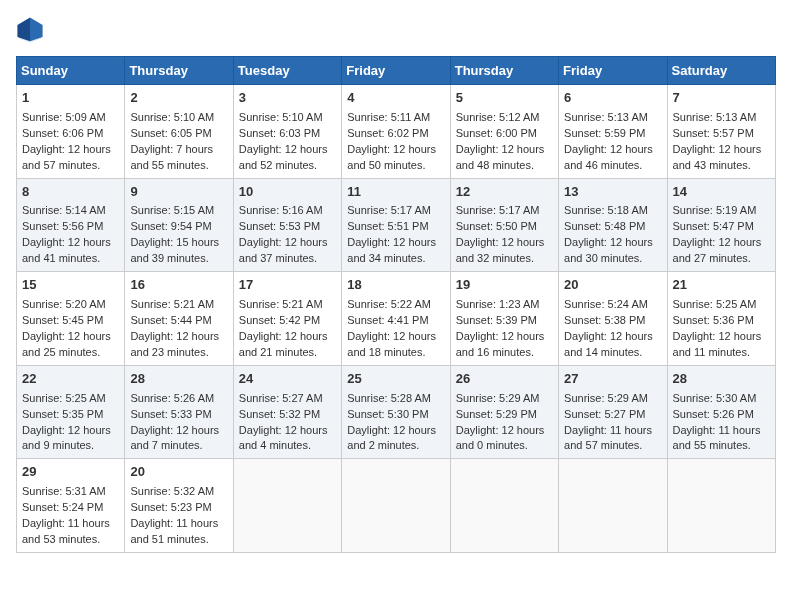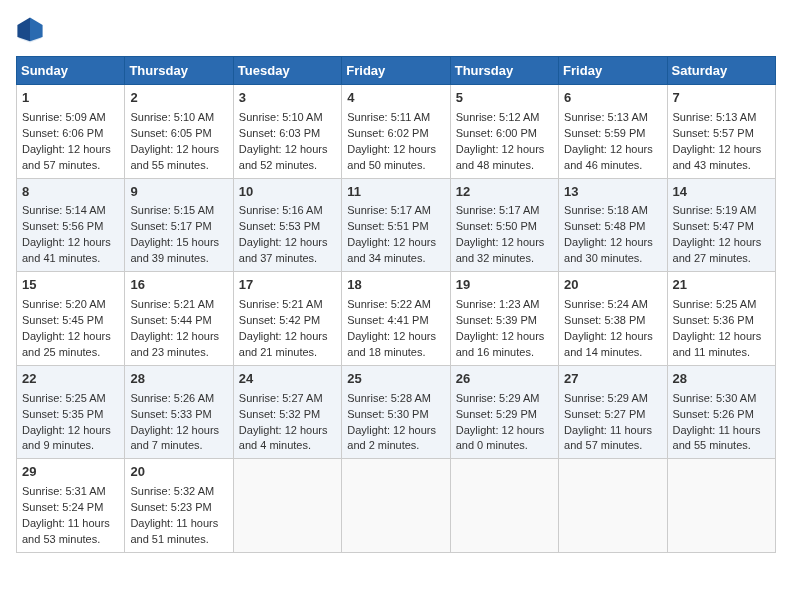--- a/index.html
+++ b/index.html
@@ -115,30 +115,30 @@
         <th>Tuesday</th>
         <th>Friday</th>
         <th>Thursday</th>
         <th>Friday</th>
         <th>Saturday</th>
       </tr>
   </thead>
   <tbody id="calendar-body">
   <tr>
         <td><span class="day-num">1</span><span>Sunrise: 5:09 AM</span><br><span>Sunset: 6:06 PM</span><br><span>Daylight: 12 hours and 57 minutes.</span></td>
-        <td><span class="day-num">2</span><span>Sunrise: 5:10 AM</span><br><span>Sunset: 6:05 PM</span><br><span>Daylight: 12 hours and 55 minutes.</span></td>
+        <td><span class="day-num">2</span><span>Sunrise: 5:10 AM</span><br><span>Sunset: 6:05 PM</span><br><span>Daylight: 7 hours and 55 minutes.</span></td>
         <td><span class="day-num">3</span><span>Sunrise: 5:10 AM</span><br><span>Sunset: 6:03 PM</span><br><span>Daylight: 12 hours and 52 minutes.</span></td>
         <td><span class="day-num">4</span><span>Sunrise: 5:11 AM</span><br><span>Sunset: 6:02 PM</span><br><span>Daylight: 12 hours and 50 minutes.</span></td>
         <td><span class="day-num">5</span><span>Sunrise: 5:12 AM</span><br><span>Sunset: 6:00 PM</span><br><span>Daylight: 12 hours and 48 minutes.</span></td>
         <td><span class="day-num">6</span><span>Sunrise: 5:13 AM</span><br><span>Sunset: 5:59 PM</span><br><span>Daylight: 12 hours and 46 minutes.</span></td>
         <td><span class="day-num">7</span><span>Sunrise: 5:13 AM</span><br><span>Sunset: 5:57 PM</span><br><span>Daylight: 12 hours and 43 minutes.</span></td>
       </tr>
       <tr>
         <td><span class="day-num">8</span><span>Sunrise: 5:14 AM</span><br><span>Sunset: 5:56 PM</span><br><span>Daylight: 12 hours and 41 minutes.</span></td>
-        <td><span class="day-num">9</span><span>Sunrise: 5:15 AM</span><br><span>Sunset: 5:17 PM</span><br><span>Daylight: 15 hours and 39 minutes.</span></td>
+        <td><span class="day-num">9</span><span>Sunrise: 5:15 AM</span><br><span>Sunset: 9:54 PM</span><br><span>Daylight: 15 hours and 39 minutes.</span></td>
         <td><span class="day-num">10</span><span>Sunrise: 5:16 AM</span><br><span>Sunset: 5:53 PM</span><br><span>Daylight: 12 hours and 37 minutes.</span></td>
         <td><span class="day-num">11</span><span>Sunrise: 5:17 AM</span><br><span>Sunset: 5:51 PM</span><br><span>Daylight: 12 hours and 34 minutes.</span></td>
         <td><span class="day-num">12</span><span>Sunrise: 5:17 AM</span><br><span>Sunset: 5:50 PM</span><br><span>Daylight: 12 hours and 32 minutes.</span></td>
         <td><span class="day-num">13</span><span>Sunrise: 5:18 AM</span><br><span>Sunset: 5:48 PM</span><br><span>Daylight: 12 hours and 30 minutes.</span></td>
         <td><span class="day-num">14</span><span>Sunrise: 5:19 AM</span><br><span>Sunset: 5:47 PM</span><br><span>Daylight: 12 hours and 27 minutes.</span></td>
       </tr>
       <tr>
         <td><span class="day-num">15</span><span>Sunrise: 5:20 AM</span><br><span>Sunset: 5:45 PM</span><br><span>Daylight: 12 hours and 25 minutes.</span></td>
         <td><span class="day-num">16</span><span>Sunrise: 5:21 AM</span><br><span>Sunset: 5:44 PM</span><br><span>Daylight: 12 hours and 23 minutes.</span></td>
         <td><span class="day-num">17</span><span>Sunrise: 5:21 AM</span><br><span>Sunset: 5:42 PM</span><br><span>Daylight: 12 hours and 21 minutes.</span></td>

